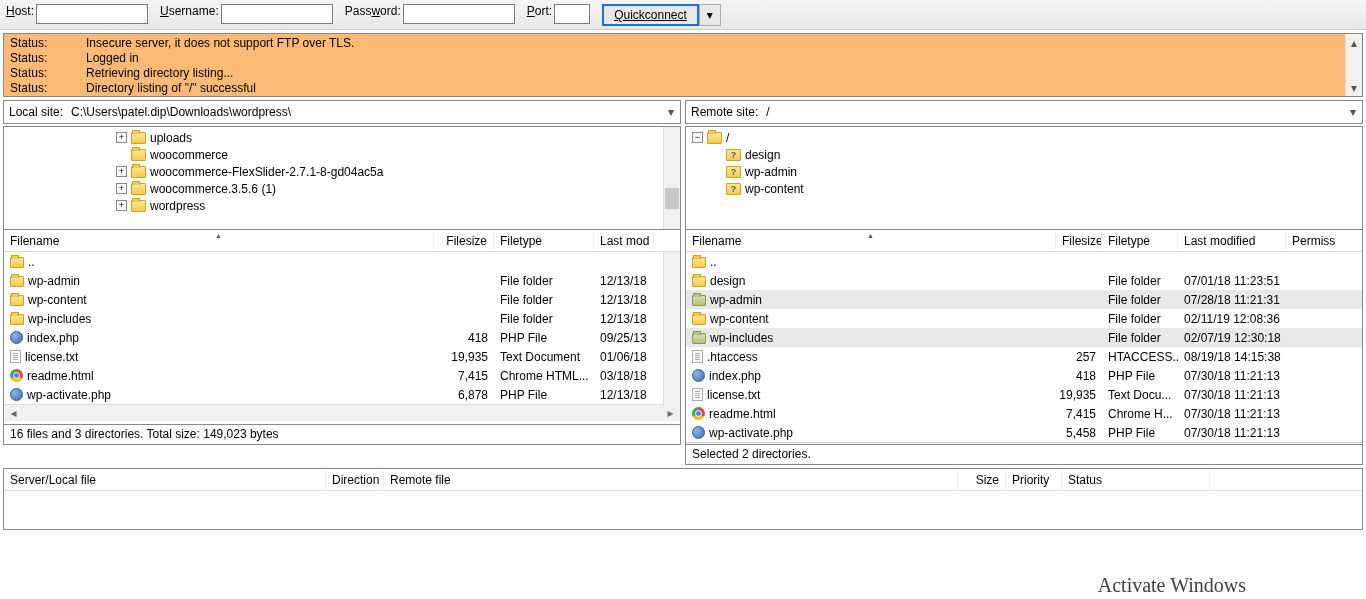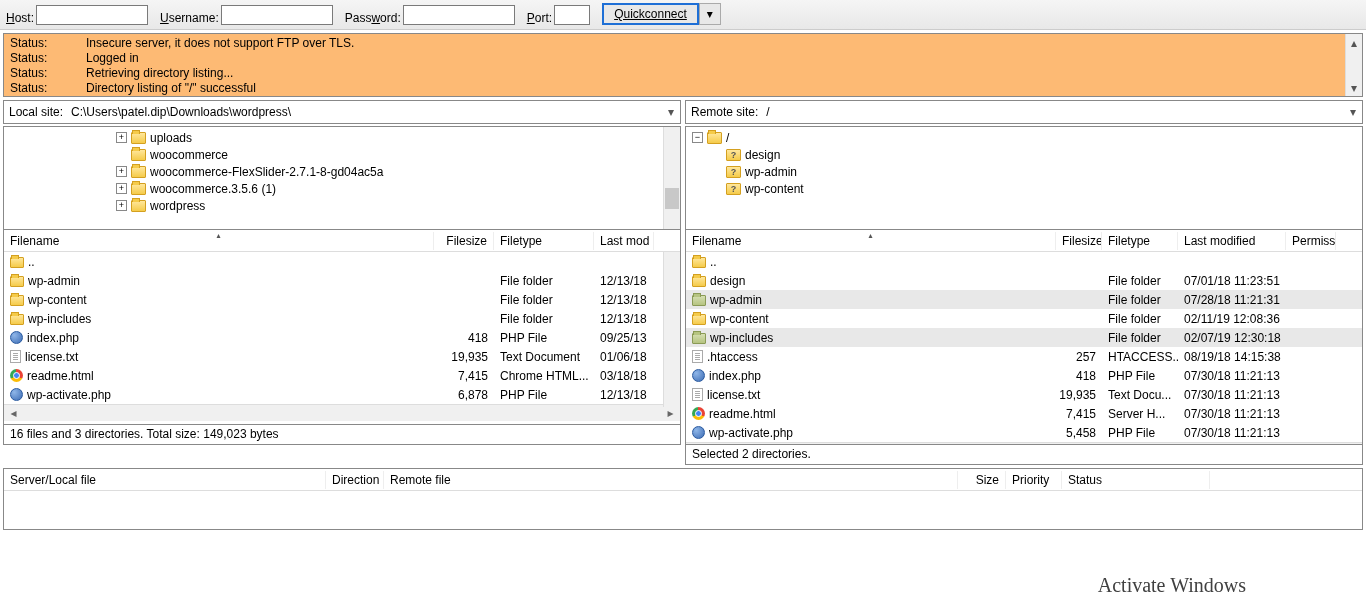--- a/index.html
+++ b/index.html
@@ -1,17 +1,17 @@
 <!DOCTYPE html>
 <html><head>
 <meta charset="utf-8">
 <style>
 * { margin: 0; padding: 0; box-sizing: border-box; }
 body { font-family: "Segoe UI", Tahoma, sans-serif; font-size: 12px; color: #000; background: #fff; overflow: hidden; width: 1366px; height: 599px; }
-.toolbar { background: linear-gradient(#f5f5f5,#e8e8e8); border-bottom: 1px solid #ccc; padding: 4px 6px; display: flex; align-items: flex-end; gap: 0; height: 30px;}
+.toolbar { background: linear-gradient(#f5f5f5,#e8e8e8); border-bottom: 1px solid #ccc; padding: 4px 6px; display: flex; align-items: flex-start; gap: 0; height: 30px;}
 .toolbar label { font-size: 12px; margin-right: 2px;}
 .toolbar label u{text-decoration:underline;}
 .toolbar input { border: 1px solid #7a7a7a; height: 20px; padding: 1px 3px; font-size: 12px; background:#fff;}
 .inp-host{width:112px;} .inp-user{width:112px;} .inp-pass{width:112px;} .inp-port{width:36px;}
 .btn-qc { border:2px solid #1e6fd6; background:#e8e8e8; padding:2px 10px; height:22px; font-size:12px; cursor:pointer;}
 .btn-qc span{text-decoration:underline;}
 .btn-dd { border:1px solid #aaa; background:#e8e8e8; width:22px; height:22px; display:inline-flex; align-items:center; justify-content:center; cursor:pointer;}
 .log-panel { border:1px solid #888; margin:3px; height:64px; position:relative; overflow:hidden; background:#fdba74;}
 .log-inner{padding:2px 6px; line-height:15px;}
 .log-row{display:flex;}
@@ -368,21 +368,21 @@
             <div class="lc" style="width:76px">Text Docu...</div>
             <div class="lc" style="width:108px">07/30/18 11:21:13</div>
             <div class="lc" style="width:50px"></div>
           </div>
           <div class="list-row">
             <div class="lc" style="width:370px">
               <span class="file-icon ic-chrome"></span>
               <span>readme.html</span>
             </div>
             <div class="lc num" style="width:46px">7,415</div>
-            <div class="lc" style="width:76px">Server H...</div>
+            <div class="lc" style="width:76px">Chrome H...</div>
             <div class="lc" style="width:108px">07/30/18 11:21:13</div>
             <div class="lc" style="width:50px"></div>
           </div>
           <div class="list-row">
             <div class="lc" style="width:370px">
               <span class="file-icon ic-php"></span>
               <span>wp-activate.php</span>
             </div>
             <div class="lc num" style="width:46px">5,458</div>
             <div class="lc" style="width:76px">PHP File</div>

